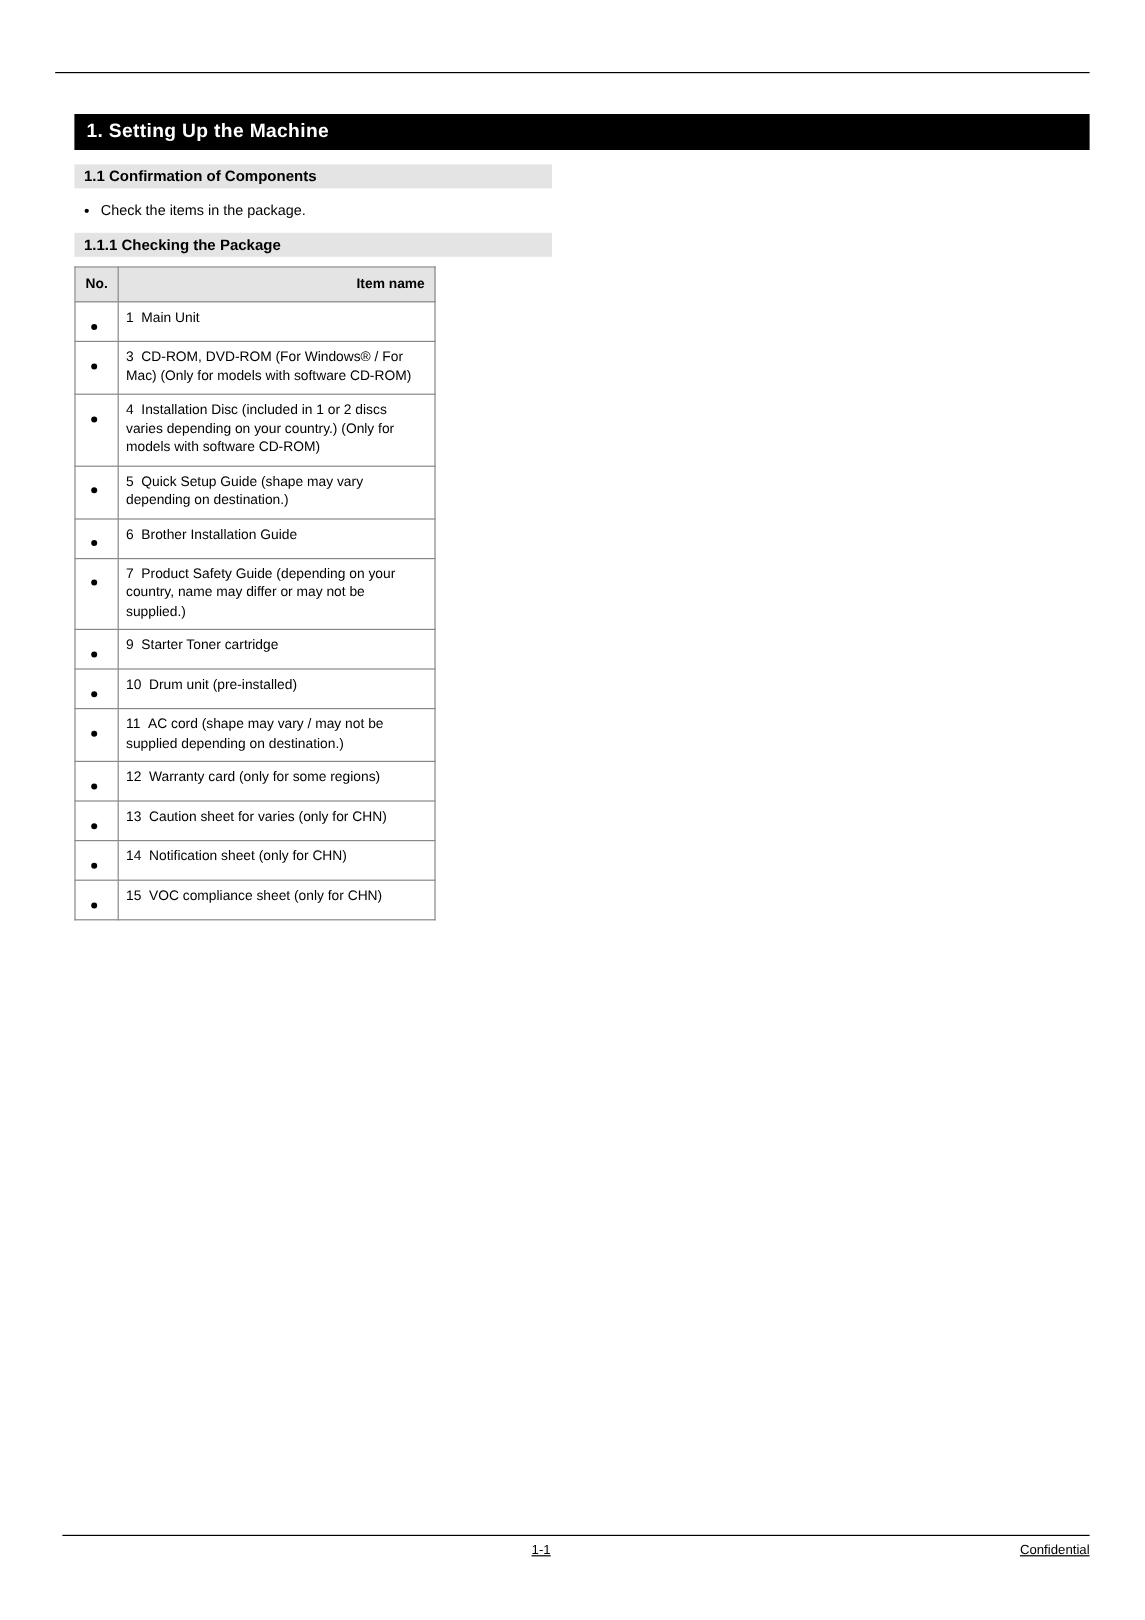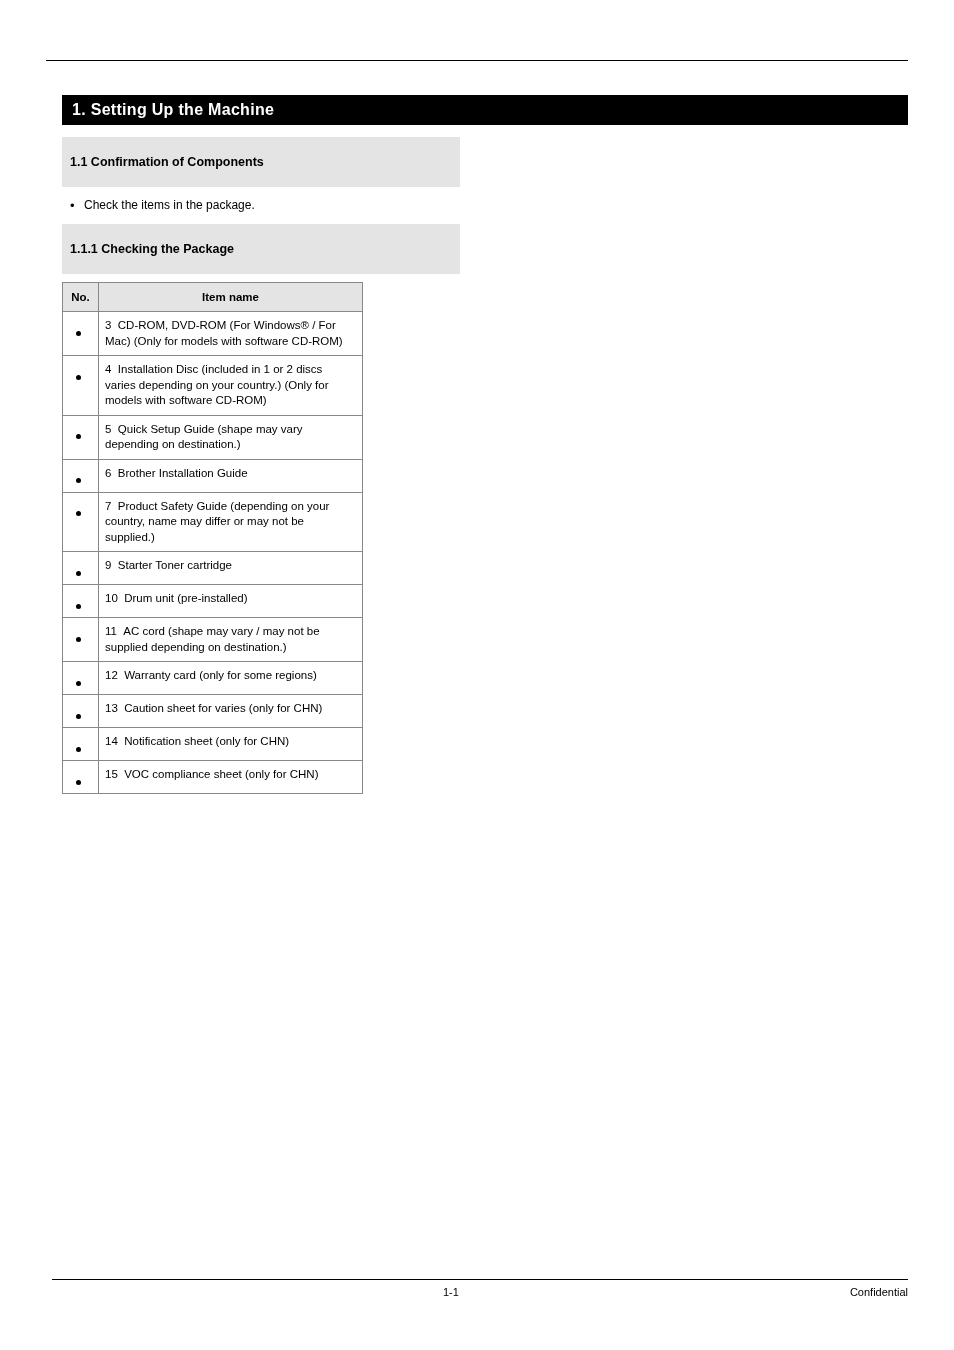--- a/index.html
+++ b/index.html
@@ -37,21 +37,21 @@
       letter-spacing: 0.3px;
     }
     .column {
       width: 398px;
       margin-top: 12px;
     }
     .section-heading {
       background: #e4e4e4;
       font-size: 12.5px;
       font-weight: bold;
-      padding: 18px 8px;
+      padding: 3px 8px;
       margin-top: 8px;
     }
     .pre-table-note {
       font-size: 12px;
       margin: 10px 0 11px 0;
       padding-left: 22px;
       position: relative;
       line-height: 1.35;
     }
     .pre-table-note::before {
@@ -70,21 +70,21 @@
       margin-left: 0;
     }
     table.parts th, table.parts td {
       border: 1px solid #888;
       font-size: 11.5px;
       vertical-align: top;
     }
     table.parts th {
       background: #e4e4e4;
       font-weight: bold;
-      text-align: center;
+      text-align: right;
     }
     table.parts th.num {
       width: 36px;
       padding: 8px 6px;
       text-align: center;
     }
     table.parts th.name {
       padding: 8px 8px;
     }
     table.parts td.num {
@@ -106,20 +106,21 @@
     }
     table.parts td.item .num-label {
       display: inline;
       font-weight: normal;
     }
     .footer-area {
       position: absolute;
       left: 52px;
       right: 46px;
       bottom: 52px;
+      text-decoration: underline;
     }
     .footer-line {
       height: 1px;
       background: #000;
       margin-bottom: 6px;
     }
     .footer-row {
       display: flex;
       justify-content: space-between;
       font-size: 11px;
@@ -153,20 +154,24 @@
 
     <div class="table-wrap">
       <table class="parts">
         <thead>
           <tr>
             <th class="num">No.</th>
             <th class="name">Item name</th>
           </tr>
         </thead>
         <tbody>
+          <tr>
+            <td class="num"><span class="dot"></span></td>
+            <td class="item"><span class="num-label">1</span>&nbsp;&nbsp;<span>Main Unit</span></td>
+          </tr>
           <tr>
             <td class="num"><span class="dot"></span></td>
             <td class="item"><span class="num-label">3</span>&nbsp;&nbsp;<span>CD-ROM, DVD-ROM (For Windows® / For Mac) (Only for models with software CD-ROM)</span></td>
           </tr>
           <tr>
             <td class="num"><span class="dot"></span></td>
             <td class="item"><span class="num-label">4</span>&nbsp;&nbsp;<span>Installation Disc (included in 1 or 2 discs varies depending on your country.) (Only for models with software CD-ROM)</span></td>
           </tr>
           <tr>
             <td class="num"><span class="dot"></span></td>

